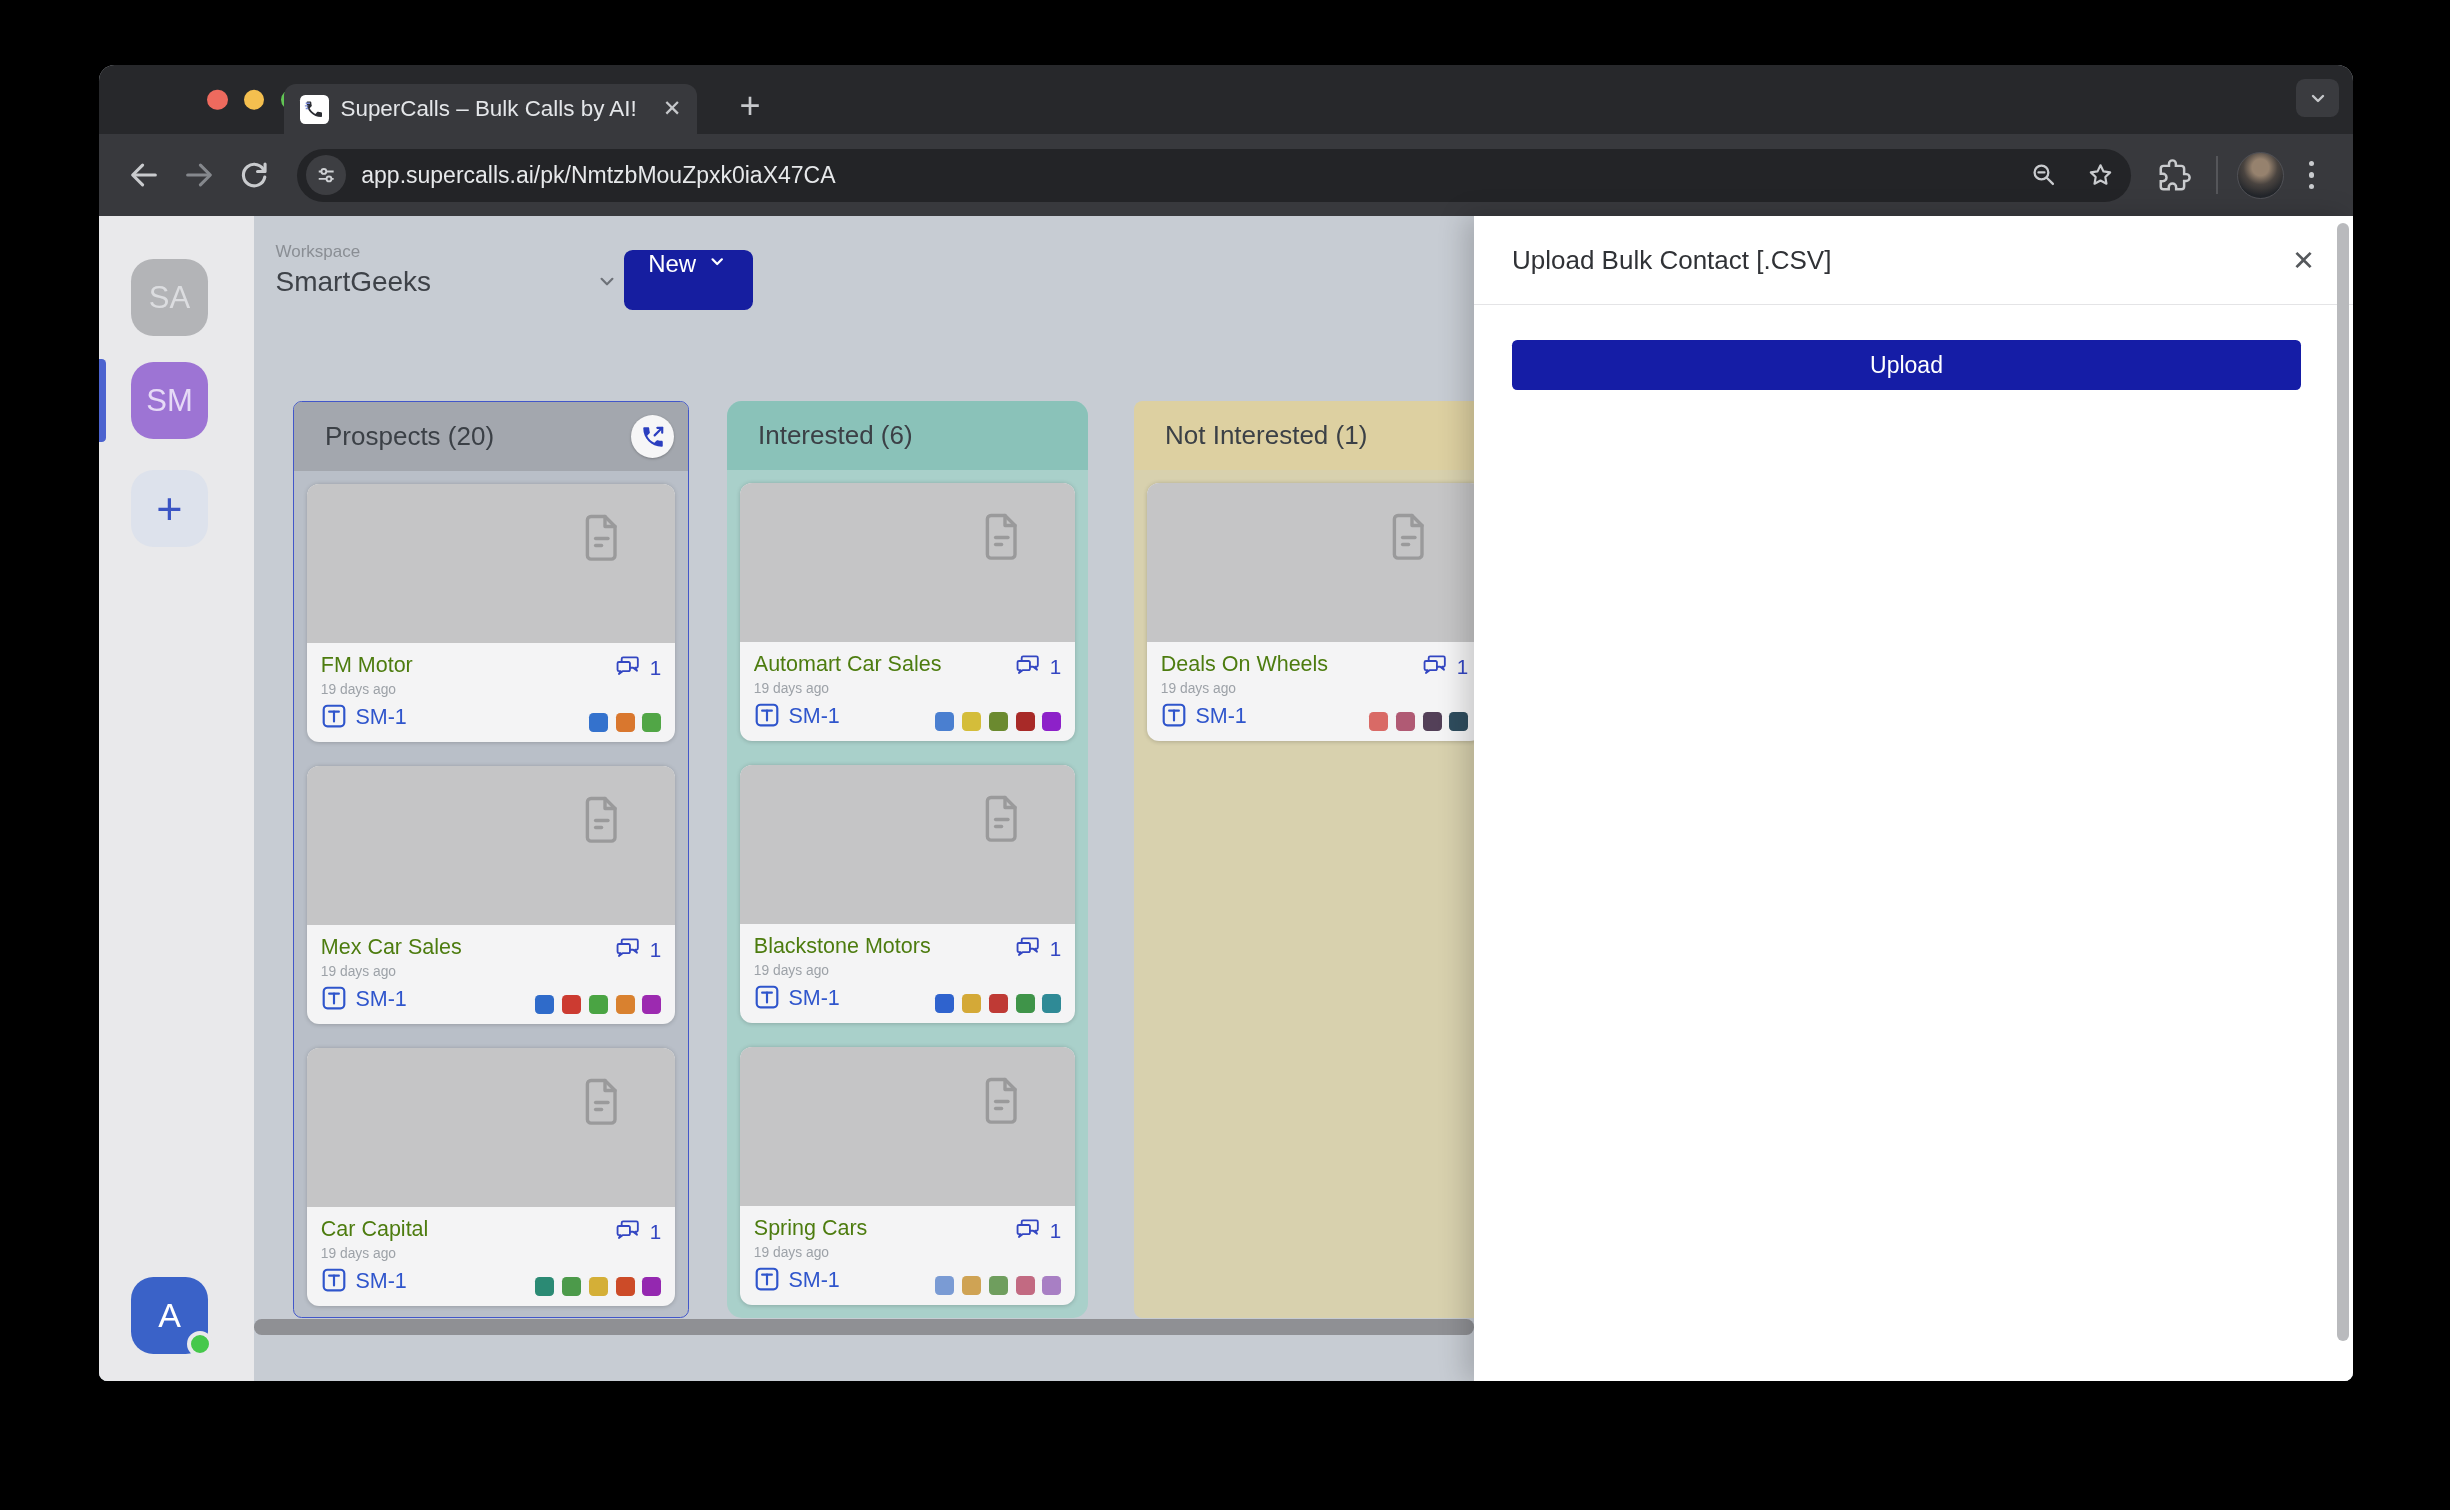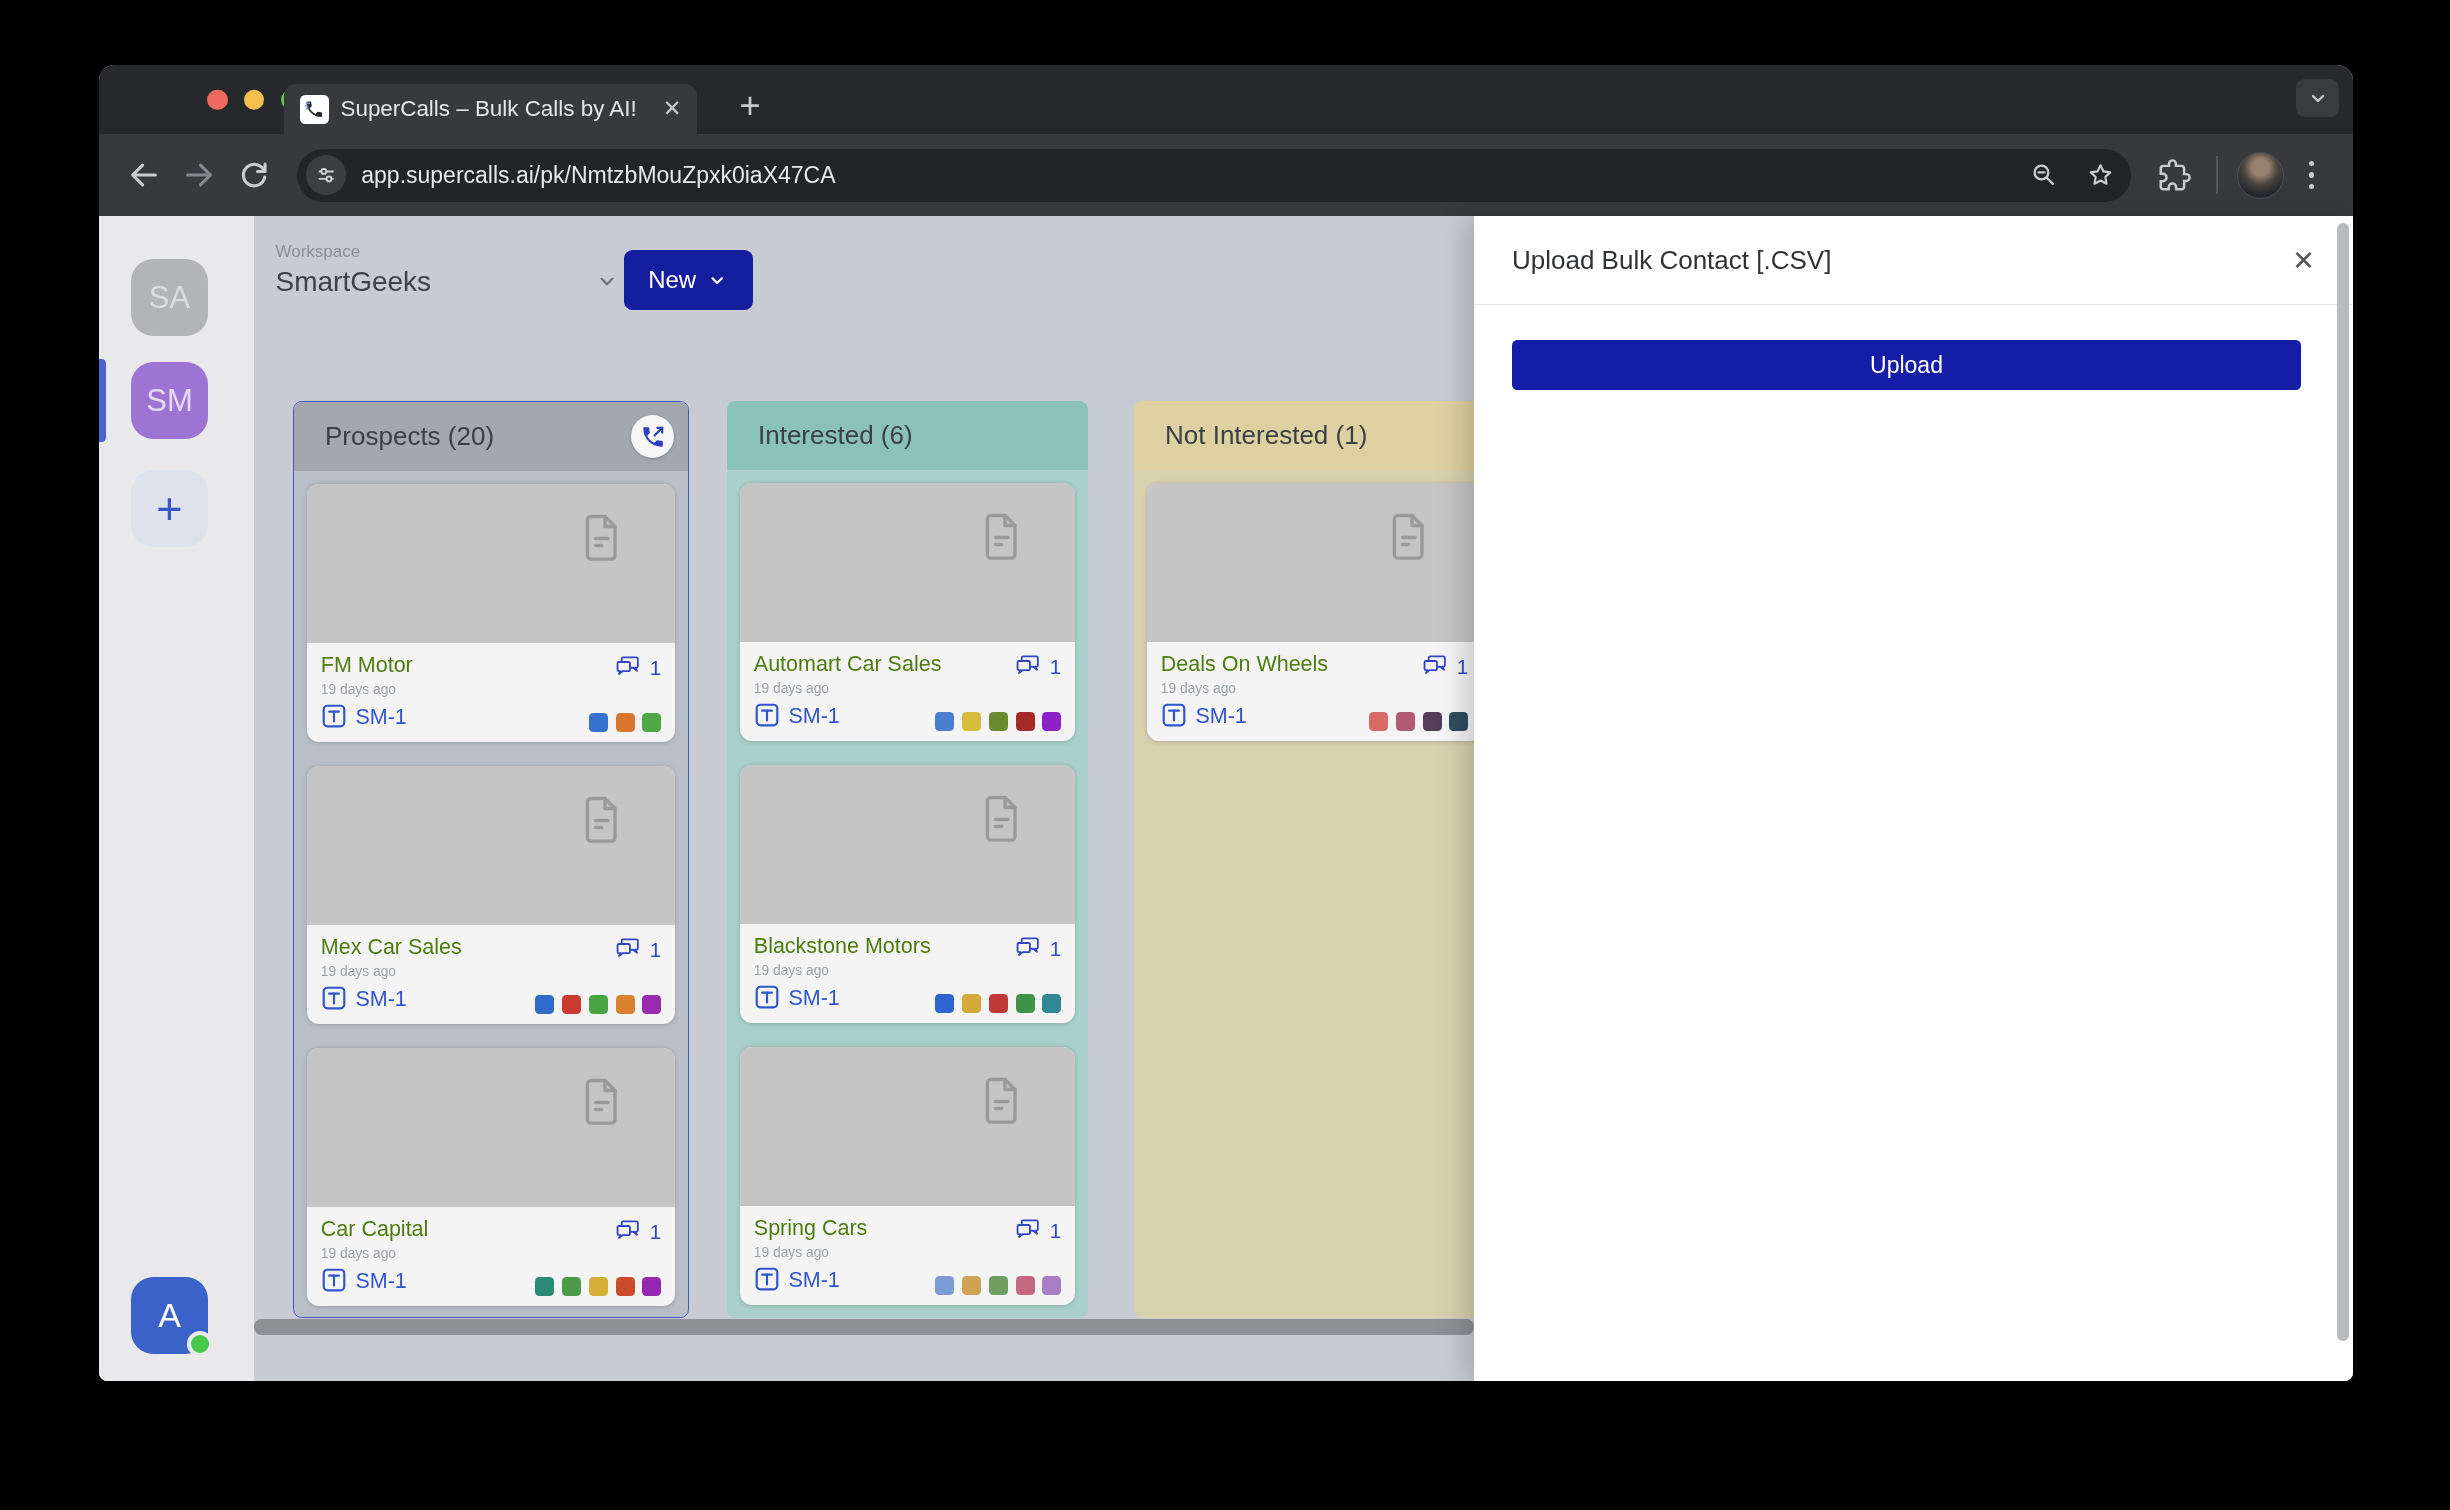--- a/index.html
+++ b/index.html
@@ -53,27 +53,27 @@
   .status-dot{position:absolute;right:-5.2px;bottom:-3.4px;width:26px;height:26px;border-radius:50%;border:4.3px solid #e9e9eb;box-sizing:border-box;}
 
   .main{position:relative;flex:1 1 auto;min-width:0;}
 
   
   .ws-label{position:absolute;left:21.5px;top:26px;font-size:17px;color:#8a8e94;}
   .ws-name-row{position:absolute;left:21.5px;top:50px;display:flex;align-items:center;}
   .ws-name{font-size:28px;color:#3e4248;}
   .ws-chev{margin-left:163px;color:#6d7177;}
   .new-btn{position:absolute;left:370px;top:34px;width:129px;height:60px;border-radius:8.6px;background:#161ea0;
-           color:#fff;font-size:24px;display:flex;align-items:center;justify-content:center;gap:10.3px;}
+           color:#fff;font-size:24px;display:flex;align-items:flex-start;justify-content:center;gap:10.3px;}
 
   
   .board{position:absolute;left:0;top:185px;right:0;height:917px;}
   .column{position:absolute;top:0;bottom:0;border-radius:8.6px;overflow:hidden;box-sizing:border-box;}
   .col-0{left:39px;width:396px;}
-  .col-1{left:473px;width:361px;}
+  .col-1{left:473px;width:361px;border-radius:15px;}
   .col-2{left:880px;width:361px;}
   .col-header{height:69px;display:flex;align-items:center;padding:0 13.8px 0 31px;box-sizing:border-box;position:relative;}
   .col-title{font-size:26px;color:#3b4046;flex:1 1 auto;white-space:nowrap;}
   .call-btn{width:43px;height:43px;border-radius:50%;background:#f6f6f7;display:flex;align-items:center;justify-content:center;
             box-shadow:0 0.9px 2.6px rgba(0,0,0,.25);flex:0 0 auto;}
   .cards{padding:13px;display:flex;flex-direction:column;gap:24px;}
   .card{border-radius:12px;overflow:hidden;background:#f4f4f5;box-shadow:0 0.9px 4.3px rgba(0,0,0,.18);height:258px;flex:0 0 auto;}
   .card-img{height:159px;background:#c5c5c6;position:relative;}
   .doc-ic{position:absolute;right:50px;top:26px;}
   .card-info{position:relative;height:99px;padding:10.3px 13.8px;box-sizing:border-box;}

